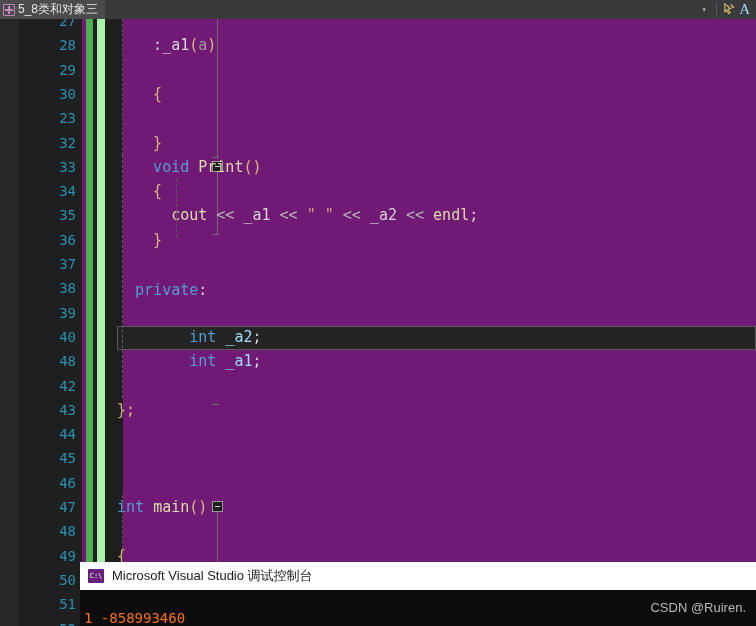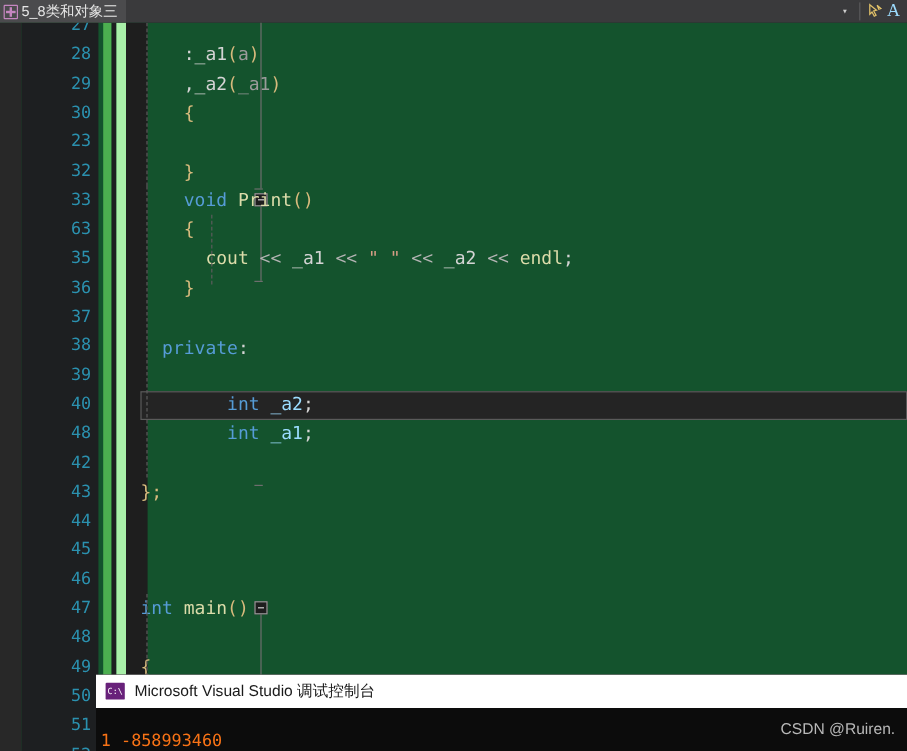--- a/index.html
+++ b/index.html
@@ -41,21 +41,21 @@
     height:19px;
   }
   .cursor-glyph{ width:15px; height:15px; display:block; }
   .letter-a{
     font-family:"Liberation Serif",serif; font-size:15px; color:#9cdcfe; line-height:15px;
   }
 
   
   .editor{
     position:absolute; left:0; top:19px; width:756px; height:607px;
-    background:#14532d; overflow:hidden;
+    background:#701a75; overflow:hidden;
   }
   .leftpad{
     position:absolute; left:0; top:0; width:18px; height:607px; background:#282828;
   }
   .gutter-nums{
     position:absolute; left:18px; top:0; width:64px; height:607px; background:#1d1f21;
   }
   .ln{
     position:absolute; right:6px; width:58px; text-align:right;
     font-size:14px; line-height:24.3px; height:24.3px;
@@ -175,21 +175,21 @@
   <div class="editor">
     <div class="leftpad"></div>
     <div class="gutter-nums" id="gutter">
         <div class="ln" style="top: -10px;">27</div>
         <div class="ln" style="top: 14.3px;">28</div>
         <div class="ln" style="top: 38.6px;">29</div>
         <div class="ln" style="top: 62.9px;">30</div>
         <div class="ln" style="top: 87.2px;">23</div>
         <div class="ln" style="top: 111.5px;">32</div>
         <div class="ln" style="top: 135.8px;">33</div>
-        <div class="ln" style="top: 160.1px;">63</div>
+        <div class="ln" style="top: 160.1px;">34</div>
         <div class="ln" style="top: 184.4px;">35</div>
         <div class="ln" style="top: 208.7px;">36</div>
         <div class="ln" style="top: 233px;">37</div>
         <div class="ln" style="top: 257.3px;">38</div>
         <div class="ln" style="top: 281.6px;">39</div>
         <div class="ln" style="top: 305.9px;">40</div>
         <div class="ln" style="top: 330.2px;">48</div>
         <div class="ln" style="top: 354.5px;">42</div>
         <div class="ln" style="top: 378.8px;">43</div>
         <div class="ln" style="top: 403.1px;">44</div>
@@ -210,21 +210,20 @@
         <div class="fold-line" style="top: 149.8px; height: 64.9px;"></div>
         <div class="fold-line" style="top: 490px; height: 156.1px;"></div>
         <div class="fold-tick" style="top: 137.8px;"></div>
         <div class="fold-tick" style="top: 214.7px;"></div>
         <div class="fold-tick" style="top: 384.8px;"></div>
         <div class="fold-box" style="top: 141.8px;"></div>
         <div class="fold-box" style="top: 482px;"></div>
       </div>
     <div class="codearea" id="codearea">
         <div class="codeline" style="top: 14.3px; left: 36.12px;"><span class="punc">:</span><span class="plain">_a1</span><span class="paren">(</span><span class="param">a</span><span class="paren">)</span></div>
-        <div class="codeline" style="top: 38.6px; left: 36.12px;"><span class="punc">,</span><span class="plain">_a2</span><span class="paren">(</span><span class="param">_a1</span><span class="paren">)</span></div>
         <div class="codeline" style="top: 62.9px; left: 36.12px;"><span class="paren">{</span></div>
         <div class="codeline" style="top: 111.5px; left: 36.12px;"><span class="paren">}</span></div>
         <div class="codeline" style="top: 135.8px; left: 36.12px;"><span class="kw">void</span><span class="plain"> </span><span class="fn">Print</span><span class="paren">()</span></div>
         <div class="codeline" style="top: 160.1px; left: 36.12px;"><span class="paren">{</span></div>
         <div class="codeline" style="top: 184.4px; left: 54.18px;"><span class="fn">cout</span><span class="plain"> </span><span class="op">&lt;&lt;</span><span class="plain"> </span><span class="plain">_a1</span><span class="plain"> </span><span class="op">&lt;&lt;</span><span class="plain"> </span><span class="str">" "</span><span class="plain"> </span><span class="op">&lt;&lt;</span><span class="plain"> </span><span class="plain">_a2</span><span class="plain"> </span><span class="op">&lt;&lt;</span><span class="plain"> </span><span class="fn">endl</span><span class="punc">;</span></div>
         <div class="codeline" style="top: 208.7px; left: 36.12px;"><span class="paren">}</span></div>
         <div class="codeline" style="top: 259px; left: 18.06px;"><span class="kw">private</span><span class="punc">:</span></div>
         <div class="curline" style="top: 306.9px;"></div>
         <div class="codeline" style="top: 305.9px; left: 72.24px;"><span class="kw">int</span><span class="plain"> </span><span class="var">_a2</span><span class="punc">;</span></div>
         <div class="codeline" style="top: 330.2px; left: 72.24px;"><span class="kw">int</span><span class="plain"> </span><span class="var">_a1</span><span class="punc">;</span></div>

